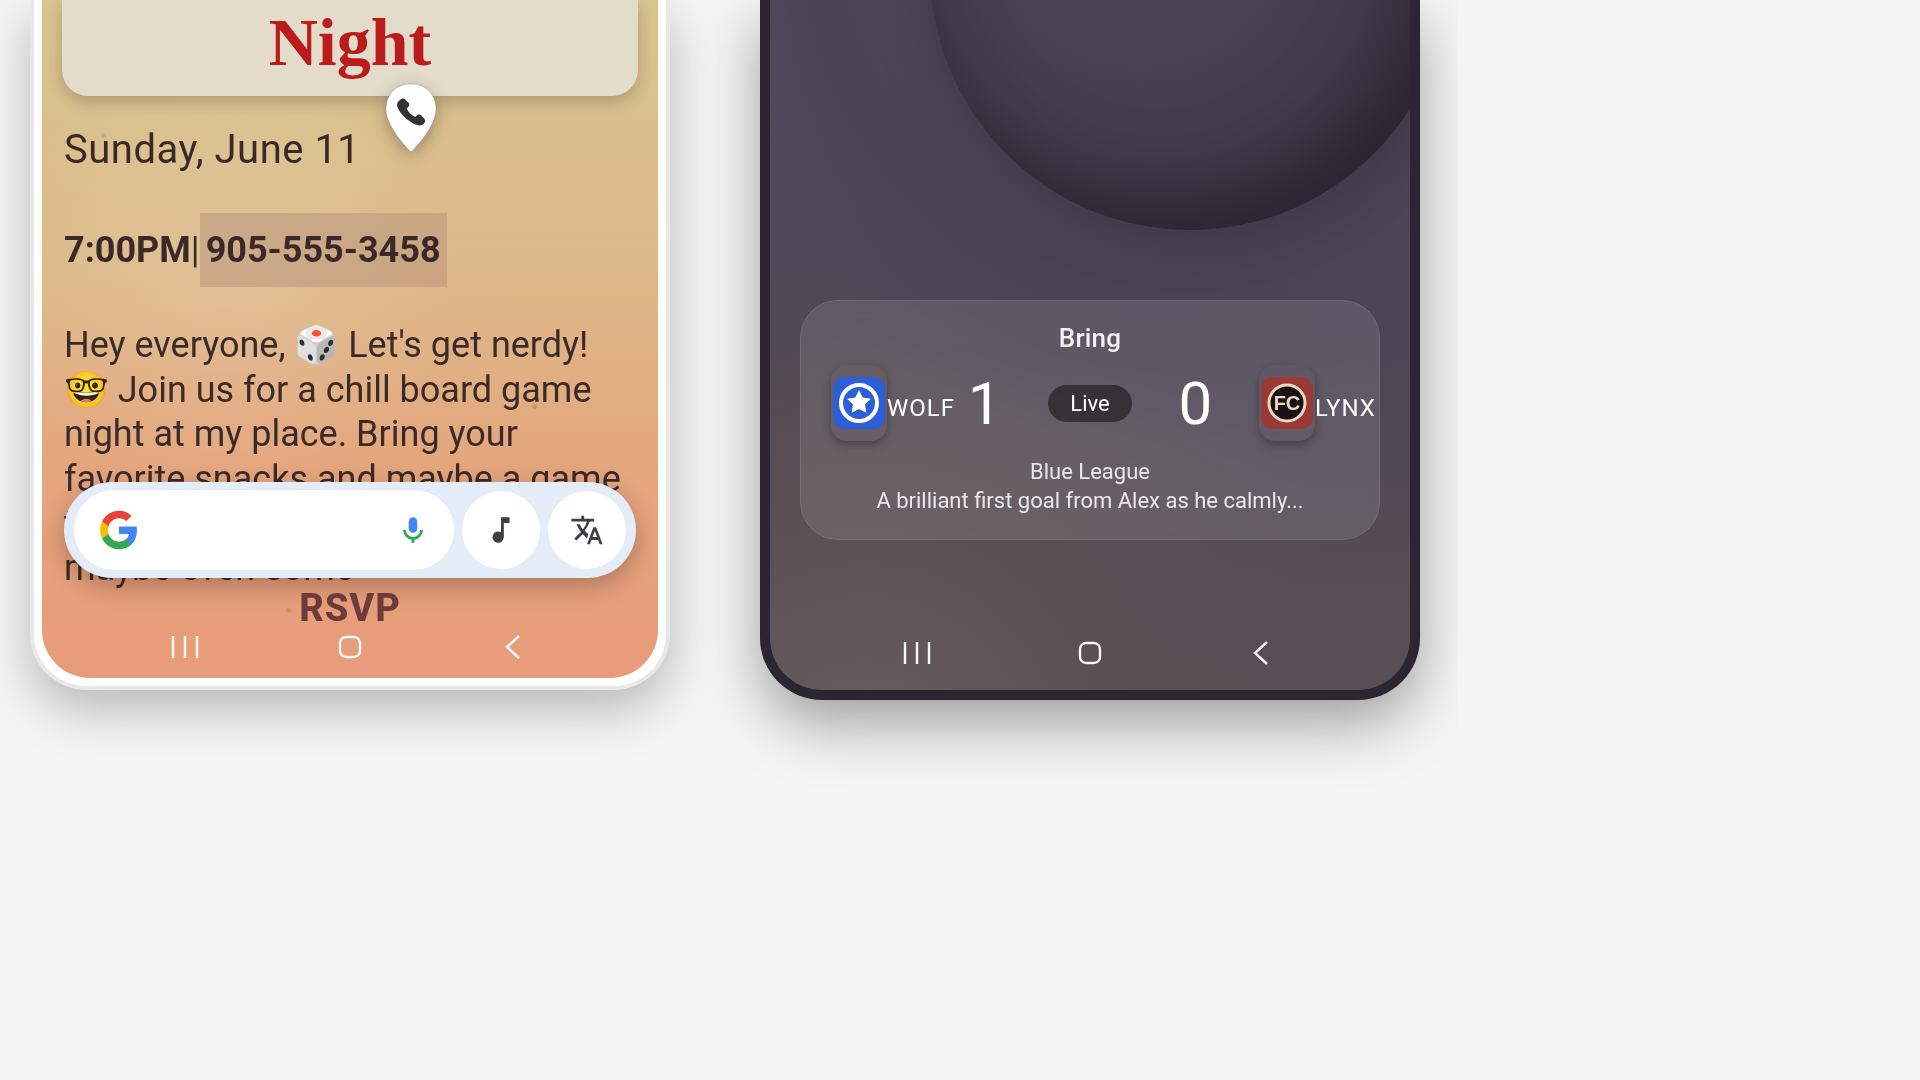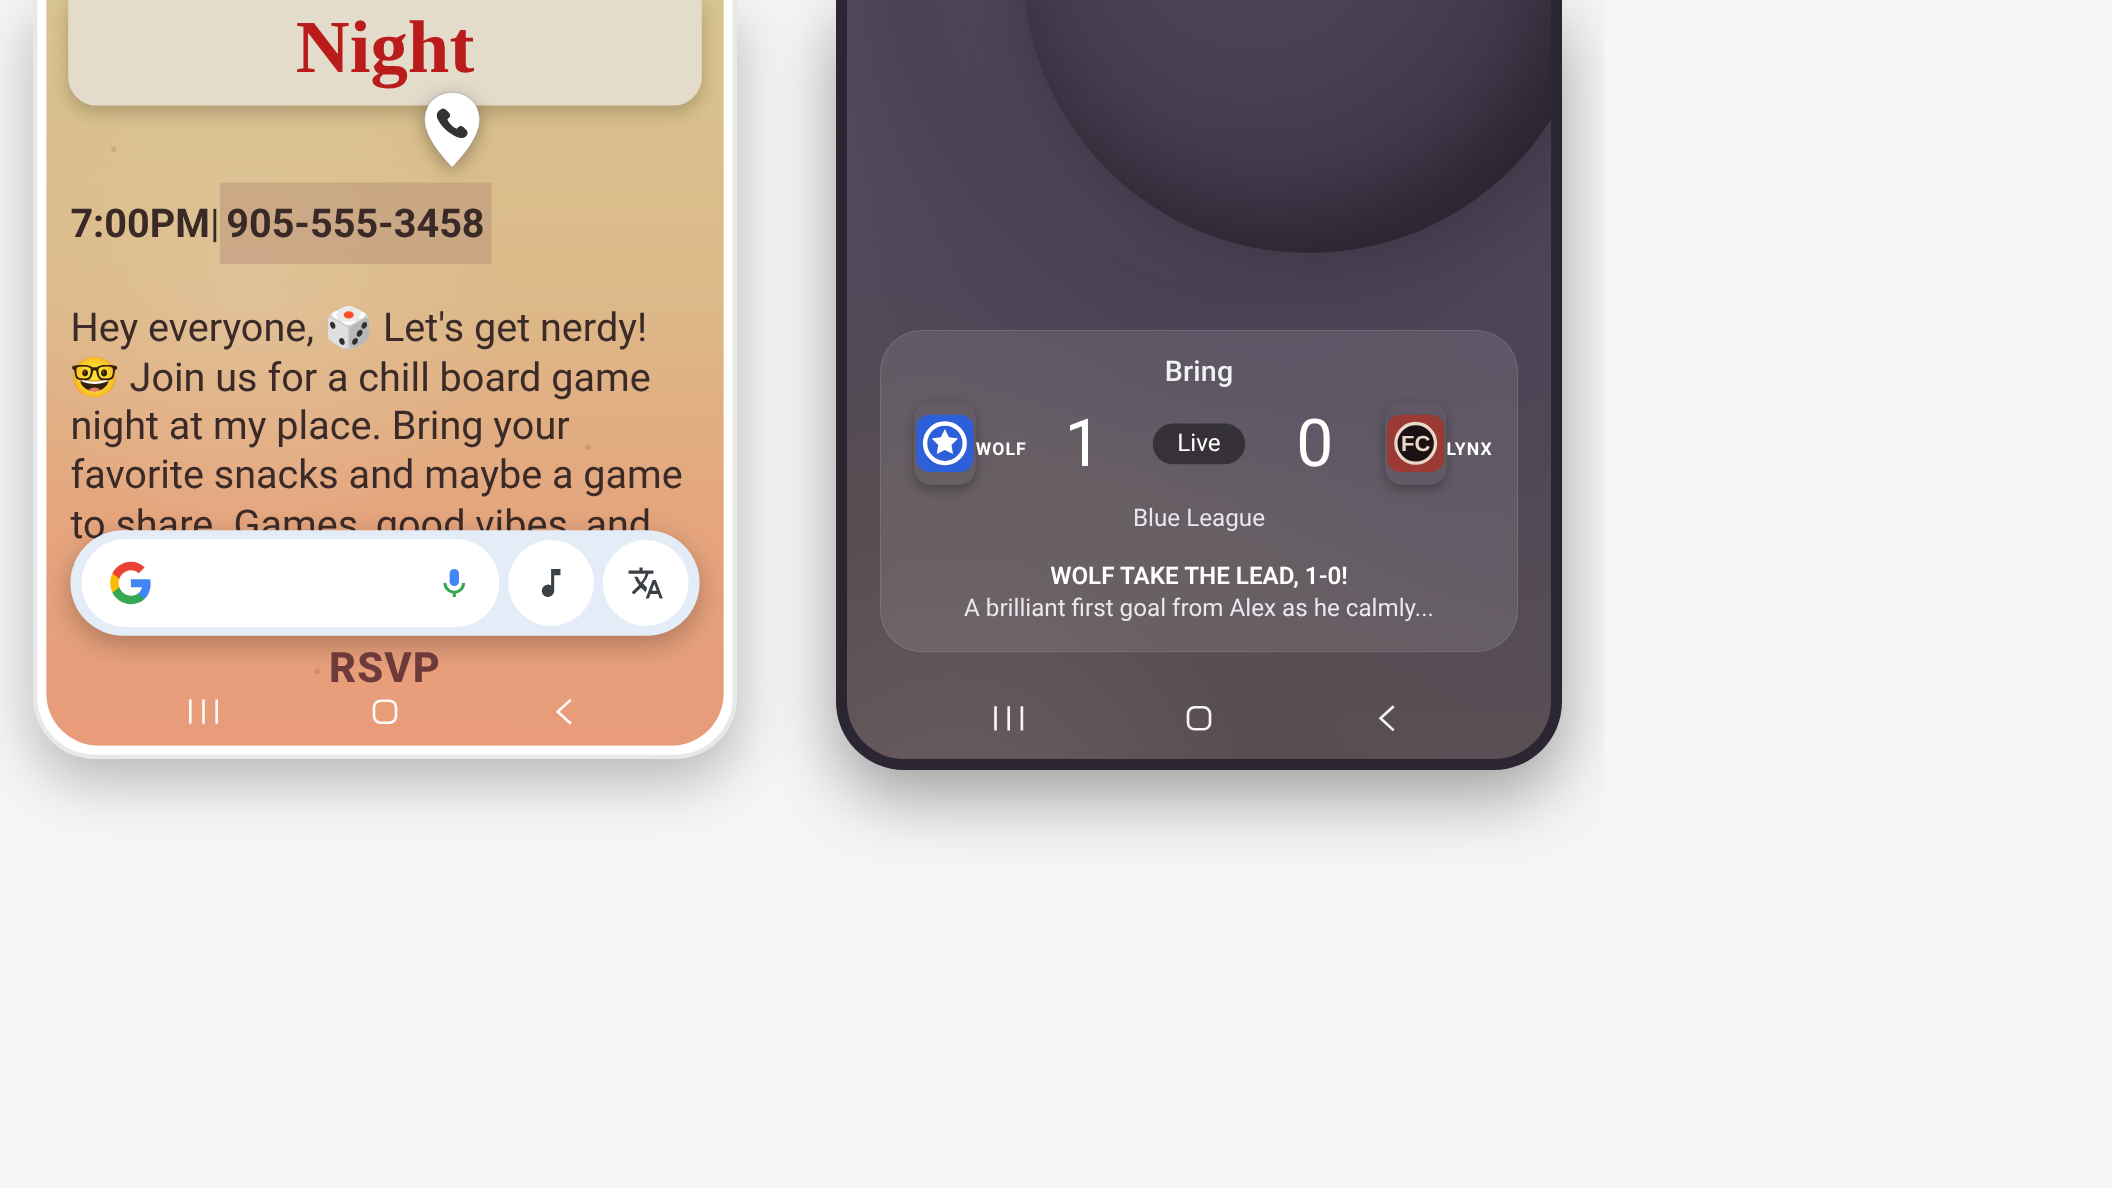--- a/index.html
+++ b/index.html
@@ -206,22 +206,22 @@
     width: 90px;
   }
   .team-badge {
     width: 76px; height: 76px;
     border-radius: 16px;
     display: flex; align-items: center; justify-content: center;
     box-shadow: 0 4px 10px rgba(0,0,0,0.3);
   }
   .team-abbr {
     margin-top: 10px;
-    font-weight: 700;
-    font-size: 16px;
+    font-weight: 400;
+    font-size: 24px;
     letter-spacing: 1px;
     color: #fff;
   }
   .score-num {
     font-size: 60px;
     font-weight: 400;
     color: #fff;
     width: 60px;
     text-align: center;
   }
@@ -267,20 +267,21 @@
       <div class="poster-title">Night</div>
     </div>
 
     <div class="invite-body">
 
       <svg class="call-pin" viewBox="0 0 58 72">
         <path d="M29 2 C14 2 4 13 4 27 C4 46 29 70 29 70 C29 70 54 46 54 27 C54 13 44 2 29 2 Z" fill="#fff" stroke="#00000022"></path>
         <path d="M20 20 c2 -2 4 -2 6 0 l3 3 c1 1 1 3 0 4 l-2 2 c2 4 5 7 9 9 l2 -2 c1 -1 3 -1 4 0 l3 3 c2 2 2 4 0 6 c-3 3 -8 2 -14 -2 c-6 -4 -10 -8 -13 -14 c-2 -4 -1 -7 2 -9 z" fill="#333" transform="translate(-1,-1) scale(0.95)"></path>
       </svg>
 
+      <div class="invite-date">Sunday, June 11</div>
 
       <div class="invite-time-row">
         <span>7:00PM</span>
         <span class="invite-time-sep">|</span>
         <span class="invite-phone">905-555-3458</span>
       </div>
 
       <div class="invite-desc">Hey everyone, 🎲 Let's get nerdy! 🤓 Join us for a chill board game night at my place. Bring your favorite snacks and maybe a game to share. Games, good vibes, and maybe even some</div>
     </div>
 
@@ -361,21 +362,20 @@
               <circle cx="28" cy="28" r="18" fill="#1b1112"></circle>
               <circle cx="28" cy="28" r="18" fill="none" stroke="#e9d7c7" stroke-width="3"></circle>
               <text x="28" y="35" text-anchor="middle" font-family="Arial" font-weight="800" font-size="20" fill="#e9d7c7">FC</text>
             </svg>
           </div>
           <div class="team-abbr">LYNX</div>
         </div>
       </div>
 
       <div class="league">Blue League</div>
-      <div class="headline">WOLF TAKE THE LEAD, 1-0!</div>
       <div class="subline">A brilliant first goal from Alex as he calmly...</div>
     </div>
 
     <div class="navbar navbar2">
       <svg class="nav-ic" viewBox="0 0 36 30">
         <line x1="6" y1="4" x2="6" y2="26"></line>
           <line x1="18" y1="4" x2="18" y2="26"></line>
           <line x1="30" y1="4" x2="30" y2="26"></line>
       </svg>
       <svg class="nav-ic" viewBox="0 0 36 30">

